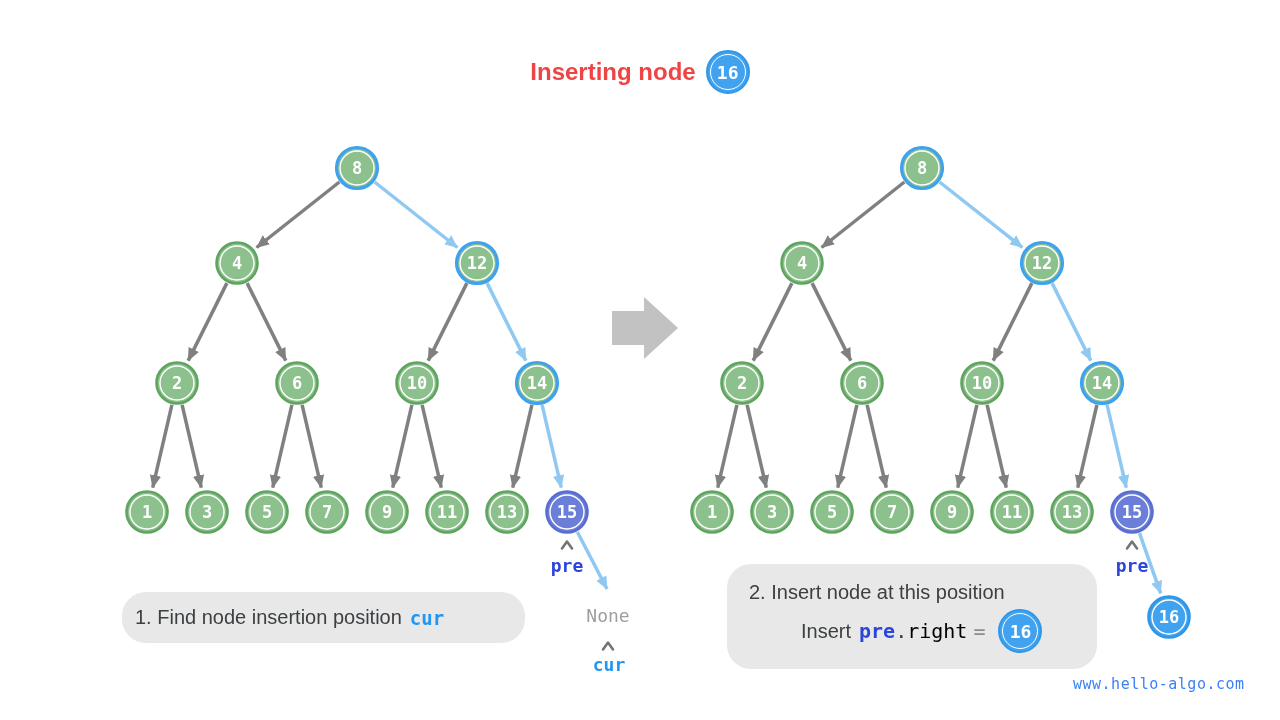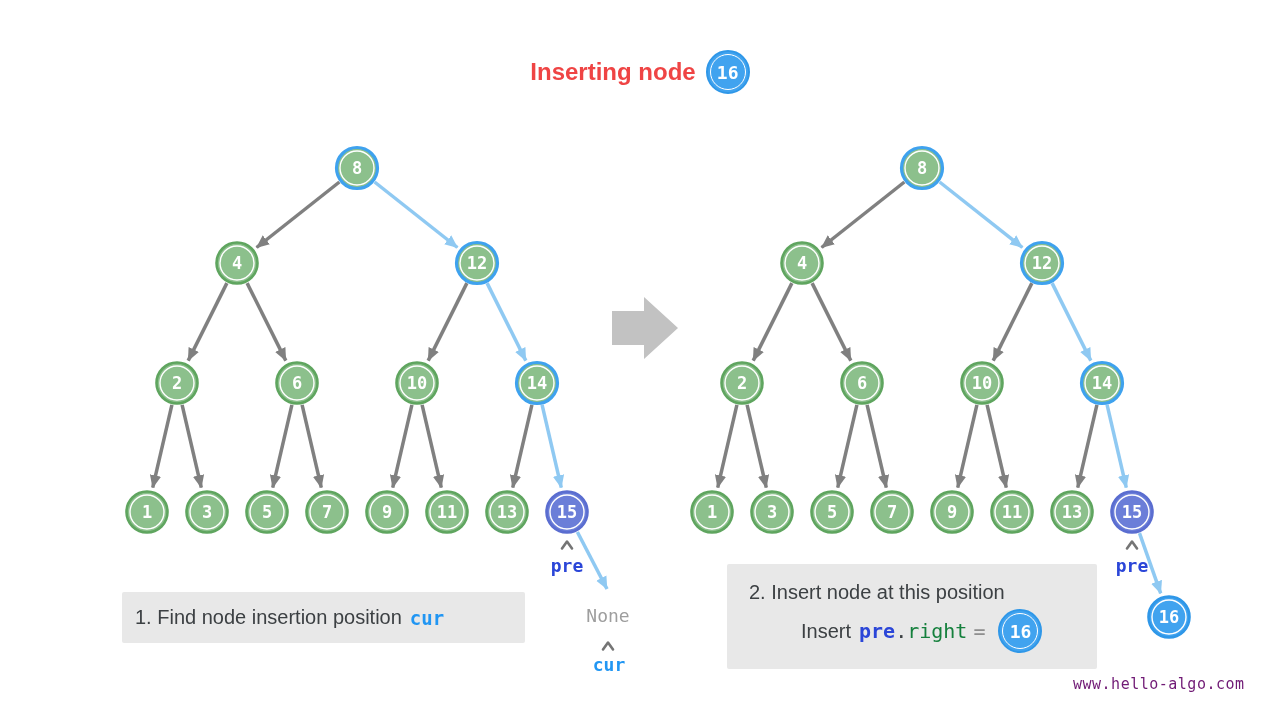--- a/index.html
+++ b/index.html
@@ -35,37 +35,37 @@
   .title-text{font-size:24px;font-weight:700;color:#ef4444;}
 
   
   .node-chip{position:relative;width:44px;height:44px;border-radius:50%;
              background:#41a3ef;border:2px solid #2f97e8;box-sizing:border-box;
              display:flex;align-items:center;justify-content:center;flex:0 0 auto;}
   .node-chip .ring{position:absolute;inset:2px;border:1.5px solid #ffffff;border-radius:50%;}
   .node-chip .num{position:relative;color:#fff;font:700 18px "DejaVu Sans Mono",monospace;}
 
   
-  .caption{position:absolute;background:#e8e8e8;border-radius:2px;color:#3c4043;}
+  .caption{position:absolute;background:#e8e8e8;border-radius:24px;color:#3c4043;}
   .caption-1{left:122px;top:592px;width:403px;height:51px;
              display:flex;align-items:center;padding-left:13px;box-sizing:border-box;font-size:20px;}
   .caption-1 .var{font-family:"DejaVu Sans Mono",monospace;font-weight:700;color:#2196f3;
                   font-size:19px;margin-left:8px;}
   .caption-2{left:727px;top:564px;width:370px;height:105px;box-sizing:border-box;padding-top:17px;}
   .caption-2 .line1{margin-left:22px;font-size:20px;}
   .caption-2 .line2{margin-left:74px;margin-top:5px;display:flex;align-items:center;font-size:20px;}
   .code{font-family:"DejaVu Sans Mono",monospace;}
   .code.kw{color:#2b46d8;font-weight:700;margin-left:8px;}
   .code.dot{color:#3c4043;}
-  .code.mem{color:#15803d;}
+  .code.mem{color:#000000;}
   .code.eq{color:#8e8e8e;margin-left:6px;}
   .caption-2 .node-chip{margin-left:13px;}
 
   .watermark{position:absolute;left:1073px;top:675px;font:15px "DejaVu Sans Mono",monospace;
-             color:#701a75;letter-spacing:0.5px;}
+             color:#3b82f6;letter-spacing:0.5px;}
 </style>
 </head>
 <body>
 
 <div class="stage">
 
   <svg id="tree-svg" width="1280" height="720" viewBox="0 0 1280 720">
     <defs>
       <marker id="arrow-gray" viewBox="0 0 10 10" refX="9.5" refY="5" markerWidth="13" markerHeight="13" markerUnits="userSpaceOnUse" orient="auto">
         <path d="M0,0.6 L10,5 L0,9.4 z" fill="#808080"></path>

